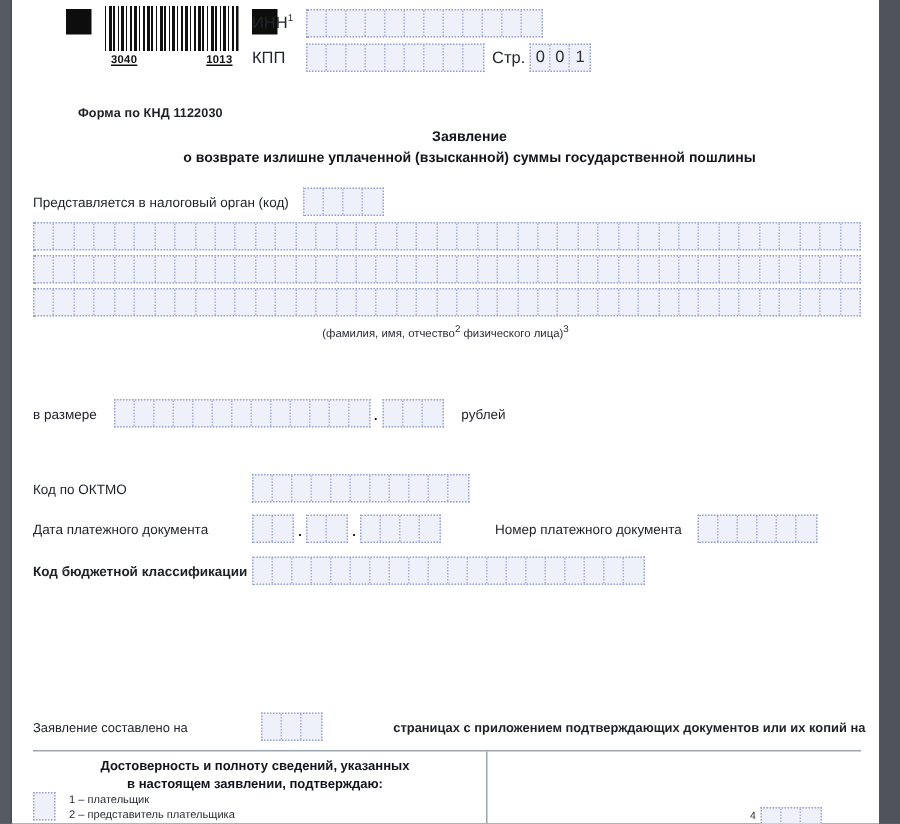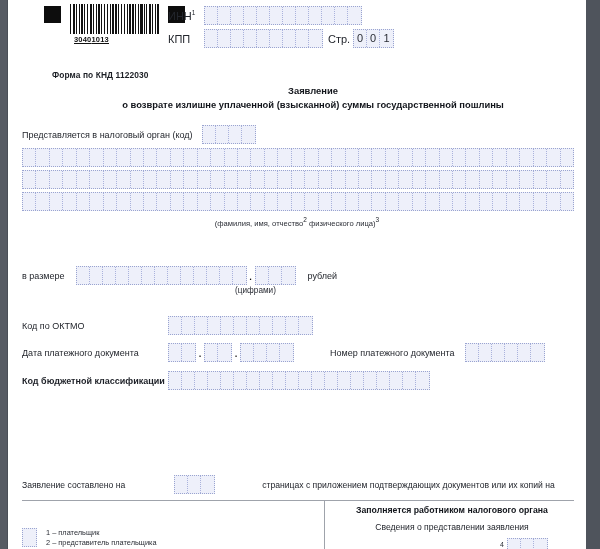--- a/index.html
+++ b/index.html
@@ -99,20 +99,21 @@
     width: 89px;
     background: repeating-linear-gradient(
       to right,
       #111 0px, #111 1px, #fff 1px, #fff 2.5px,
       #111 2.5px, #111 4.5px, #fff 4.5px, #fff 5.5px,
       #111 5.5px, #111 6.5px, #fff 6.5px, #fff 8.5px
     );
   }
   .bc-nums {
     display: flex;
+    justify-content: space-between;
     font-size: 7.5px;
     font-weight: bold;
     letter-spacing: .2px;
     padding: 0 4px;
     margin-top: 1px;
     color: #111;
     text-decoration: underline;
   }
 
   .inn-row, .kpp-row {
@@ -206,21 +207,21 @@
     font-size: 9px;
     white-space: nowrap;
   }
 
   
   .row-pages {
     left: 14px; top: 475px;
     font-size: 8.6px;
     gap: 41px;
   }
-  .row-pages .txt { margin: 0 6px; }
+  .row-pages .txt { margin: 0 6px; font-weight: bold; }
 
   .hr {
     position: absolute;
     left: 14px; top: 500px;
     width: 552px; height: 0;
     border-top: 1px solid #9fa3ab;
   }
   .vdiv {
     position: absolute;
     left: 316px; top: 501px;
@@ -497,21 +498,20 @@
           <i></i>
         </span>
       <span class="dot-sep">.</span>
       <span class="cells">
           <i></i>
           <i></i>
           <i></i>
         </span>
       <span class="rub">рублей</span>
     </div>
-    <div class="cifr">(цифрами)</div>
 
     <div class="line row-oktmo">
       <span class="lbl">Код по ОКТМО</span>
       <span class="cells">
           <i></i>
           <i></i>
           <i></i>
           <i></i>
           <i></i>
           <i></i>
@@ -590,35 +590,37 @@
           <i></i>
           <i></i>
           <i></i>
         </span>
       <span class="lbl" style="margin-left:7px">листах</span>
     </div>
 
     <div class="hr"></div>
     <div class="vdiv"></div>
 
+    <div class="col-left">
+      <div class="col-head">
+        <span>Достоверность и полноту сведений, указанных</span><br>
+        <span>в настоящем заявлении, подтверждаю:</span>
+      </div>
+    </div>
 
     <div class="confirm-block">
       <span class="cells">
           <i></i>
         </span>
       <span class="confirm-opts">
         <span>1 – плательщик</span><br>
         <span>2 – представитель плательщика</span>
       </span>
     </div>
 
-    <div class="col-right">
-      <div class="col-head">Заполняется работником налогового органа</div>
-      <div class="col-sub">Сведения о представлении заявления</div>
-    </div>
 
     <div class="note4">
       <span class="n">4</span>
       <span class="cells">
           <i></i>
           <i></i>
           <i></i>
         </span>
     </div>
 

